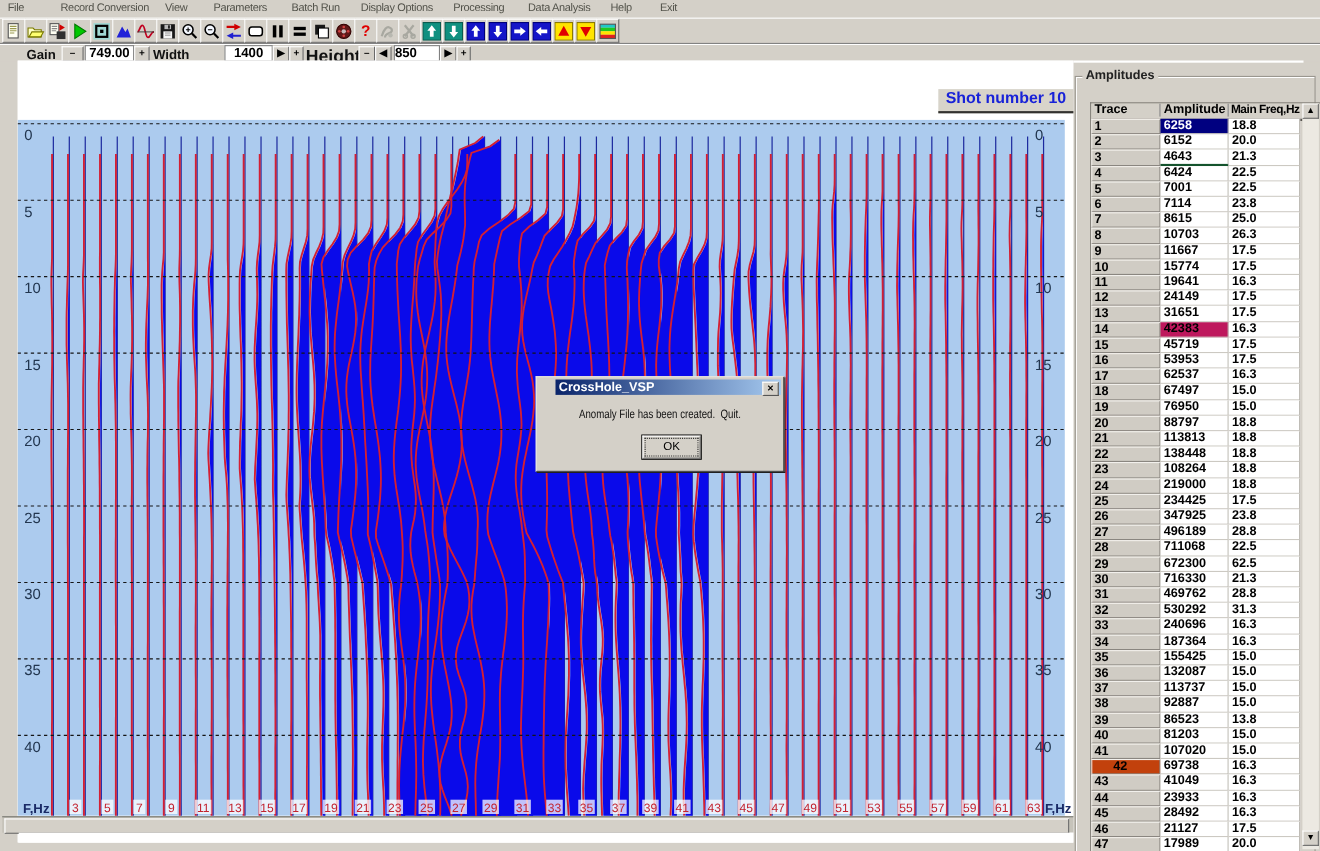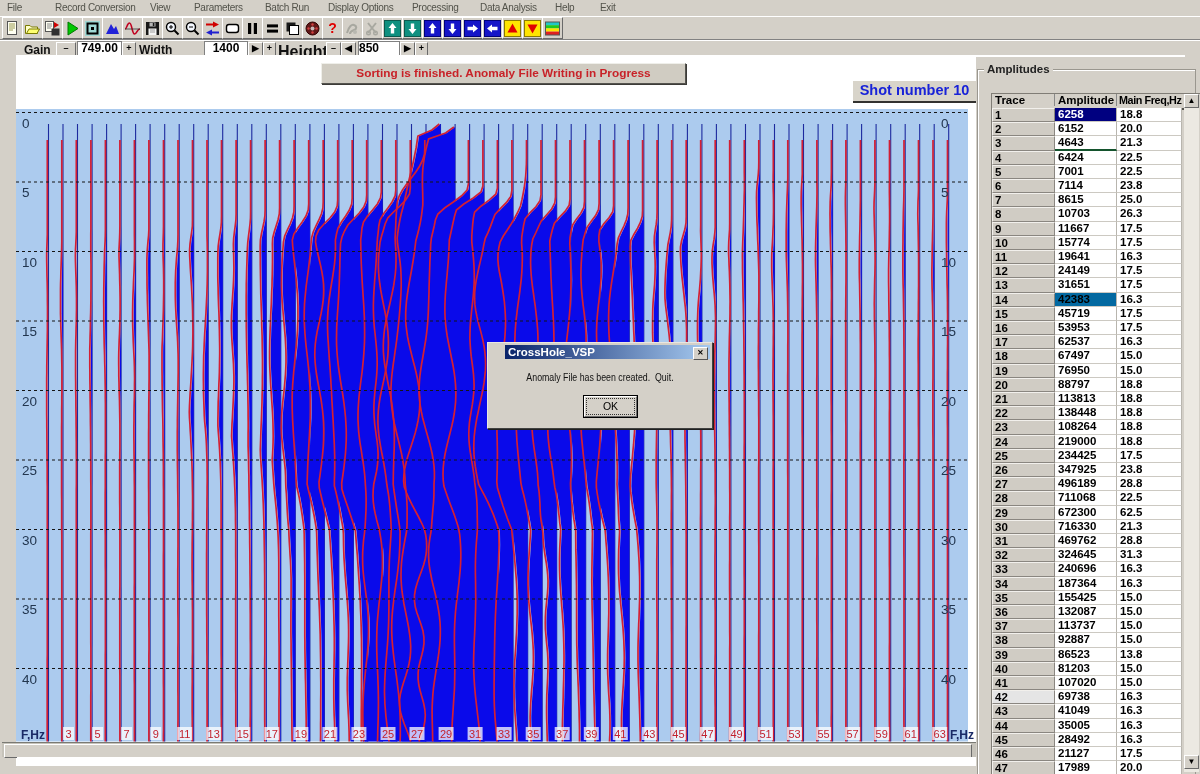--- a/index.html
+++ b/index.html
@@ -490,21 +490,20 @@
       <text x="865.7" y="683" font-size="11" fill="#c2222e" text-anchor="middle" font-family="Liberation Sans">59</text>
       <rect x="887.2" y="672" width="15" height="13" fill="#ffffff" opacity="0.75"></rect>
       <text x="894.7" y="683" font-size="11" fill="#c2222e" text-anchor="middle" font-family="Liberation Sans">61</text>
       <rect x="916.2" y="672" width="15" height="13" fill="#ffffff" opacity="0.75"></rect>
       <text x="923.7" y="683" font-size="11" fill="#c2222e" text-anchor="middle" font-family="Liberation Sans">63</text>
     </svg>
     <div style="position:absolute;left:2px;top:742px;width:974px;height:14px;background:#c6c3ba;border-top:1px solid #7a7a74">
       <div style="position:absolute;left:2px;top:1px;width:966px;height:12px;background:#d4d0c8;border:1px solid;border-color:#fff #6a6a6a #6a6a6a #fff"></div>
     </div>
     <div style="position:absolute;left:17px;top:757px;width:959px;height:9px;background:#fff"></div>
-    <div style="position:absolute;left:321px;top:63px;width:363px;height:19px;background:#d0ccc2;border:1px solid;border-color:#efefea #55544f #55544f #efefea;box-shadow:1px 1px 0 #3c3b38;font-size:11.8px;font-weight:bold;color:#c82228;text-align:center;line-height:19px">Sorting is finished. Anomaly File Writing in Progress</div>
     <div style="position:absolute;left:853px;top:81px;width:123px;height:20px;background:#d8d4ca;border-bottom:2px solid #33322f;font-size:14.5px;font-weight:bold;white-space:nowrap;color:#1822d8;text-align:center;line-height:19px">Shot number 10</div>
     <div style="position:absolute;left:976px;top:57px;width:224px;height:717px;background:#d4d0c8">
       <div style="position:absolute;left:1px;top:12px;width:217px;height:705px;border:1px solid #9a978f;box-shadow:1px 1px 0 #fff inset"></div>
       <div style="position:absolute;left:8px;top:6px;background:#d4d0c8;padding:0 3px;font-size:11.5px;font-weight:bold;color:#222">Amplitudes</div>
     </div>
     <div style="position:absolute;left:991px;top:93px;width:208px;height:681px;border-left:1px solid #807d76;border-top:1px solid #807d76;overflow:hidden;font-size:11.5px;font-weight:bold;color:#000">
       <div style="position:absolute;left:0;top:0;width:192px;height:14px;background:#d4d0c8;border-bottom:2px solid #55534e">
         <span style="position:absolute;left:3px">Trace</span>
         <span style="position:absolute;left:66px">Amplitude</span>
         <span style="position:absolute;left:127px;font-size:10.8px;letter-spacing:-0.4px">Main Freq,Hz</span>
@@ -571,21 +570,21 @@
         <div style="position:absolute;left:63px;top:0;width:62px;height:14.20px;background:#fff;color:#000;border-right:1px solid #b8b5ae;border-bottom:1px solid #ccc9c2;padding-left:3px;box-sizing:border-box">24149</div>
         <div style="position:absolute;left:125px;top:0;width:65px;height:14.20px;background:#fff;border-right:1px solid #b8b5ae;border-bottom:1px solid #ccc9c2;padding-left:3px;box-sizing:border-box">17.5</div>
       </div>
       <div style="position:absolute;left:0;top:184.40px;width:192px;height:14.20px">
         <div style="position:absolute;left:0;top:0;width:63px;height:14.20px;background:#d0ccc4;border:1px solid;border-color:#f2f0ec #8a8680 #8a8680 #f2f0ec;box-sizing:border-box;padding-left:2px">13</div>
         <div style="position:absolute;left:63px;top:0;width:62px;height:14.20px;background:#fff;color:#000;border-right:1px solid #b8b5ae;border-bottom:1px solid #ccc9c2;padding-left:3px;box-sizing:border-box">31651</div>
         <div style="position:absolute;left:125px;top:0;width:65px;height:14.20px;background:#fff;border-right:1px solid #b8b5ae;border-bottom:1px solid #ccc9c2;padding-left:3px;box-sizing:border-box">17.5</div>
       </div>
       <div style="position:absolute;left:0;top:198.60px;width:192px;height:14.20px">
         <div style="position:absolute;left:0;top:0;width:63px;height:14.20px;background:#d0ccc4;border:1px solid;border-color:#f2f0ec #8a8680 #8a8680 #f2f0ec;box-sizing:border-box;padding-left:2px">14</div>
-        <div style="position:absolute;left:63px;top:0;width:62px;height:14.20px;background:#0369a1;color:#000;border-right:1px solid #b8b5ae;border-bottom:1px solid #ccc9c2;padding-left:3px;box-sizing:border-box">42383</div>
+        <div style="position:absolute;left:63px;top:0;width:62px;height:14.20px;background:#be185d;color:#000;border-right:1px solid #b8b5ae;border-bottom:1px solid #ccc9c2;padding-left:3px;box-sizing:border-box">42383</div>
         <div style="position:absolute;left:125px;top:0;width:65px;height:14.20px;background:#fff;border-right:1px solid #b8b5ae;border-bottom:1px solid #ccc9c2;padding-left:3px;box-sizing:border-box">16.3</div>
       </div>
       <div style="position:absolute;left:0;top:212.80px;width:192px;height:14.20px">
         <div style="position:absolute;left:0;top:0;width:63px;height:14.20px;background:#d0ccc4;border:1px solid;border-color:#f2f0ec #8a8680 #8a8680 #f2f0ec;box-sizing:border-box;padding-left:2px">15</div>
         <div style="position:absolute;left:63px;top:0;width:62px;height:14.20px;background:#fff;color:#000;border-right:1px solid #b8b5ae;border-bottom:1px solid #ccc9c2;padding-left:3px;box-sizing:border-box">45719</div>
         <div style="position:absolute;left:125px;top:0;width:65px;height:14.20px;background:#fff;border-right:1px solid #b8b5ae;border-bottom:1px solid #ccc9c2;padding-left:3px;box-sizing:border-box">17.5</div>
       </div>
       <div style="position:absolute;left:0;top:227.00px;width:192px;height:14.20px">
         <div style="position:absolute;left:0;top:0;width:63px;height:14.20px;background:#d0ccc4;border:1px solid;border-color:#f2f0ec #8a8680 #8a8680 #f2f0ec;box-sizing:border-box;padding-left:2px">16</div>
         <div style="position:absolute;left:63px;top:0;width:62px;height:14.20px;background:#fff;color:#000;border-right:1px solid #b8b5ae;border-bottom:1px solid #ccc9c2;padding-left:3px;box-sizing:border-box">53953</div>
@@ -661,21 +660,21 @@
         <div style="position:absolute;left:63px;top:0;width:62px;height:14.20px;background:#fff;color:#000;border-right:1px solid #b8b5ae;border-bottom:1px solid #ccc9c2;padding-left:3px;box-sizing:border-box">716330</div>
         <div style="position:absolute;left:125px;top:0;width:65px;height:14.20px;background:#fff;border-right:1px solid #b8b5ae;border-bottom:1px solid #ccc9c2;padding-left:3px;box-sizing:border-box">21.3</div>
       </div>
       <div style="position:absolute;left:0;top:440.00px;width:192px;height:14.20px">
         <div style="position:absolute;left:0;top:0;width:63px;height:14.20px;background:#d0ccc4;border:1px solid;border-color:#f2f0ec #8a8680 #8a8680 #f2f0ec;box-sizing:border-box;padding-left:2px">31</div>
         <div style="position:absolute;left:63px;top:0;width:62px;height:14.20px;background:#fff;color:#000;border-right:1px solid #b8b5ae;border-bottom:1px solid #ccc9c2;padding-left:3px;box-sizing:border-box">469762</div>
         <div style="position:absolute;left:125px;top:0;width:65px;height:14.20px;background:#fff;border-right:1px solid #b8b5ae;border-bottom:1px solid #ccc9c2;padding-left:3px;box-sizing:border-box">28.8</div>
       </div>
       <div style="position:absolute;left:0;top:454.20px;width:192px;height:14.20px">
         <div style="position:absolute;left:0;top:0;width:63px;height:14.20px;background:#d0ccc4;border:1px solid;border-color:#f2f0ec #8a8680 #8a8680 #f2f0ec;box-sizing:border-box;padding-left:2px">32</div>
-        <div style="position:absolute;left:63px;top:0;width:62px;height:14.20px;background:#fff;color:#000;border-right:1px solid #b8b5ae;border-bottom:1px solid #ccc9c2;padding-left:3px;box-sizing:border-box">324645</div>
+        <div style="position:absolute;left:63px;top:0;width:62px;height:14.20px;background:#fff;color:#000;border-right:1px solid #b8b5ae;border-bottom:1px solid #ccc9c2;padding-left:3px;box-sizing:border-box">530292</div>
         <div style="position:absolute;left:125px;top:0;width:65px;height:14.20px;background:#fff;border-right:1px solid #b8b5ae;border-bottom:1px solid #ccc9c2;padding-left:3px;box-sizing:border-box">31.3</div>
       </div>
       <div style="position:absolute;left:0;top:468.40px;width:192px;height:14.20px">
         <div style="position:absolute;left:0;top:0;width:63px;height:14.20px;background:#d0ccc4;border:1px solid;border-color:#f2f0ec #8a8680 #8a8680 #f2f0ec;box-sizing:border-box;padding-left:2px">33</div>
         <div style="position:absolute;left:63px;top:0;width:62px;height:14.20px;background:#fff;color:#000;border-right:1px solid #b8b5ae;border-bottom:1px solid #ccc9c2;padding-left:3px;box-sizing:border-box">240696</div>
         <div style="position:absolute;left:125px;top:0;width:65px;height:14.20px;background:#fff;border-right:1px solid #b8b5ae;border-bottom:1px solid #ccc9c2;padding-left:3px;box-sizing:border-box">16.3</div>
       </div>
       <div style="position:absolute;left:0;top:482.60px;width:192px;height:14.20px">
         <div style="position:absolute;left:0;top:0;width:63px;height:14.20px;background:#d0ccc4;border:1px solid;border-color:#f2f0ec #8a8680 #8a8680 #f2f0ec;box-sizing:border-box;padding-left:2px">34</div>
         <div style="position:absolute;left:63px;top:0;width:62px;height:14.20px;background:#fff;color:#000;border-right:1px solid #b8b5ae;border-bottom:1px solid #ccc9c2;padding-left:3px;box-sizing:border-box">187364</div>
@@ -710,32 +709,32 @@
         <div style="position:absolute;left:0;top:0;width:63px;height:14.20px;background:#d0ccc4;border:1px solid;border-color:#f2f0ec #8a8680 #8a8680 #f2f0ec;box-sizing:border-box;padding-left:2px">40</div>
         <div style="position:absolute;left:63px;top:0;width:62px;height:14.20px;background:#fff;color:#000;border-right:1px solid #b8b5ae;border-bottom:1px solid #ccc9c2;padding-left:3px;box-sizing:border-box">81203</div>
         <div style="position:absolute;left:125px;top:0;width:65px;height:14.20px;background:#fff;border-right:1px solid #b8b5ae;border-bottom:1px solid #ccc9c2;padding-left:3px;box-sizing:border-box">15.0</div>
       </div>
       <div style="position:absolute;left:0;top:582.00px;width:192px;height:14.20px">
         <div style="position:absolute;left:0;top:0;width:63px;height:14.20px;background:#d0ccc4;border:1px solid;border-color:#f2f0ec #8a8680 #8a8680 #f2f0ec;box-sizing:border-box;padding-left:2px">41</div>
         <div style="position:absolute;left:63px;top:0;width:62px;height:14.20px;background:#fff;color:#000;border-right:1px solid #b8b5ae;border-bottom:1px solid #ccc9c2;padding-left:3px;box-sizing:border-box">107020</div>
         <div style="position:absolute;left:125px;top:0;width:65px;height:14.20px;background:#fff;border-right:1px solid #b8b5ae;border-bottom:1px solid #ccc9c2;padding-left:3px;box-sizing:border-box">15.0</div>
       </div>
       <div style="position:absolute;left:0;top:596.20px;width:192px;height:14.20px">
-        <div style="position:absolute;left:0;top:0;width:63px;height:14.20px;background:#e5e5e5;border:1px solid;border-color:#f2f0ec #8a8680 #8a8680 #f2f0ec;box-sizing:border-box;padding-left:2px">42</div>
+        <div style="position:absolute;left:0;top:0;width:63px;height:14.20px;background:#c2410c;border:1px solid;border-color:#f2f0ec #8a8680 #8a8680 #f2f0ec;box-sizing:border-box;padding-left:19px">42</div>
         <div style="position:absolute;left:63px;top:0;width:62px;height:14.20px;background:#fff;color:#000;border-right:1px solid #b8b5ae;border-bottom:1px solid #ccc9c2;padding-left:3px;box-sizing:border-box">69738</div>
         <div style="position:absolute;left:125px;top:0;width:65px;height:14.20px;background:#fff;border-right:1px solid #b8b5ae;border-bottom:1px solid #ccc9c2;padding-left:3px;box-sizing:border-box">16.3</div>
       </div>
       <div style="position:absolute;left:0;top:610.40px;width:192px;height:14.20px">
         <div style="position:absolute;left:0;top:0;width:63px;height:14.20px;background:#d0ccc4;border:1px solid;border-color:#f2f0ec #8a8680 #8a8680 #f2f0ec;box-sizing:border-box;padding-left:2px">43</div>
         <div style="position:absolute;left:63px;top:0;width:62px;height:14.20px;background:#fff;color:#000;border-right:1px solid #b8b5ae;border-bottom:1px solid #ccc9c2;padding-left:3px;box-sizing:border-box">41049</div>
         <div style="position:absolute;left:125px;top:0;width:65px;height:14.20px;background:#fff;border-right:1px solid #b8b5ae;border-bottom:1px solid #ccc9c2;padding-left:3px;box-sizing:border-box">16.3</div>
       </div>
       <div style="position:absolute;left:0;top:624.60px;width:192px;height:14.20px">
         <div style="position:absolute;left:0;top:0;width:63px;height:14.20px;background:#d0ccc4;border:1px solid;border-color:#f2f0ec #8a8680 #8a8680 #f2f0ec;box-sizing:border-box;padding-left:2px">44</div>
-        <div style="position:absolute;left:63px;top:0;width:62px;height:14.20px;background:#fff;color:#000;border-right:1px solid #b8b5ae;border-bottom:1px solid #ccc9c2;padding-left:3px;box-sizing:border-box">35005</div>
+        <div style="position:absolute;left:63px;top:0;width:62px;height:14.20px;background:#fff;color:#000;border-right:1px solid #b8b5ae;border-bottom:1px solid #ccc9c2;padding-left:3px;box-sizing:border-box">23933</div>
         <div style="position:absolute;left:125px;top:0;width:65px;height:14.20px;background:#fff;border-right:1px solid #b8b5ae;border-bottom:1px solid #ccc9c2;padding-left:3px;box-sizing:border-box">16.3</div>
       </div>
       <div style="position:absolute;left:0;top:638.80px;width:192px;height:14.20px">
         <div style="position:absolute;left:0;top:0;width:63px;height:14.20px;background:#d0ccc4;border:1px solid;border-color:#f2f0ec #8a8680 #8a8680 #f2f0ec;box-sizing:border-box;padding-left:2px">45</div>
         <div style="position:absolute;left:63px;top:0;width:62px;height:14.20px;background:#fff;color:#000;border-right:1px solid #b8b5ae;border-bottom:1px solid #ccc9c2;padding-left:3px;box-sizing:border-box">28492</div>
         <div style="position:absolute;left:125px;top:0;width:65px;height:14.20px;background:#fff;border-right:1px solid #b8b5ae;border-bottom:1px solid #ccc9c2;padding-left:3px;box-sizing:border-box">16.3</div>
       </div>
       <div style="position:absolute;left:0;top:653.00px;width:192px;height:14.20px">
         <div style="position:absolute;left:0;top:0;width:63px;height:14.20px;background:#d0ccc4;border:1px solid;border-color:#f2f0ec #8a8680 #8a8680 #f2f0ec;box-sizing:border-box;padding-left:2px">46</div>
         <div style="position:absolute;left:63px;top:0;width:62px;height:14.20px;background:#fff;color:#000;border-right:1px solid #b8b5ae;border-bottom:1px solid #ccc9c2;padding-left:3px;box-sizing:border-box">21127</div>

